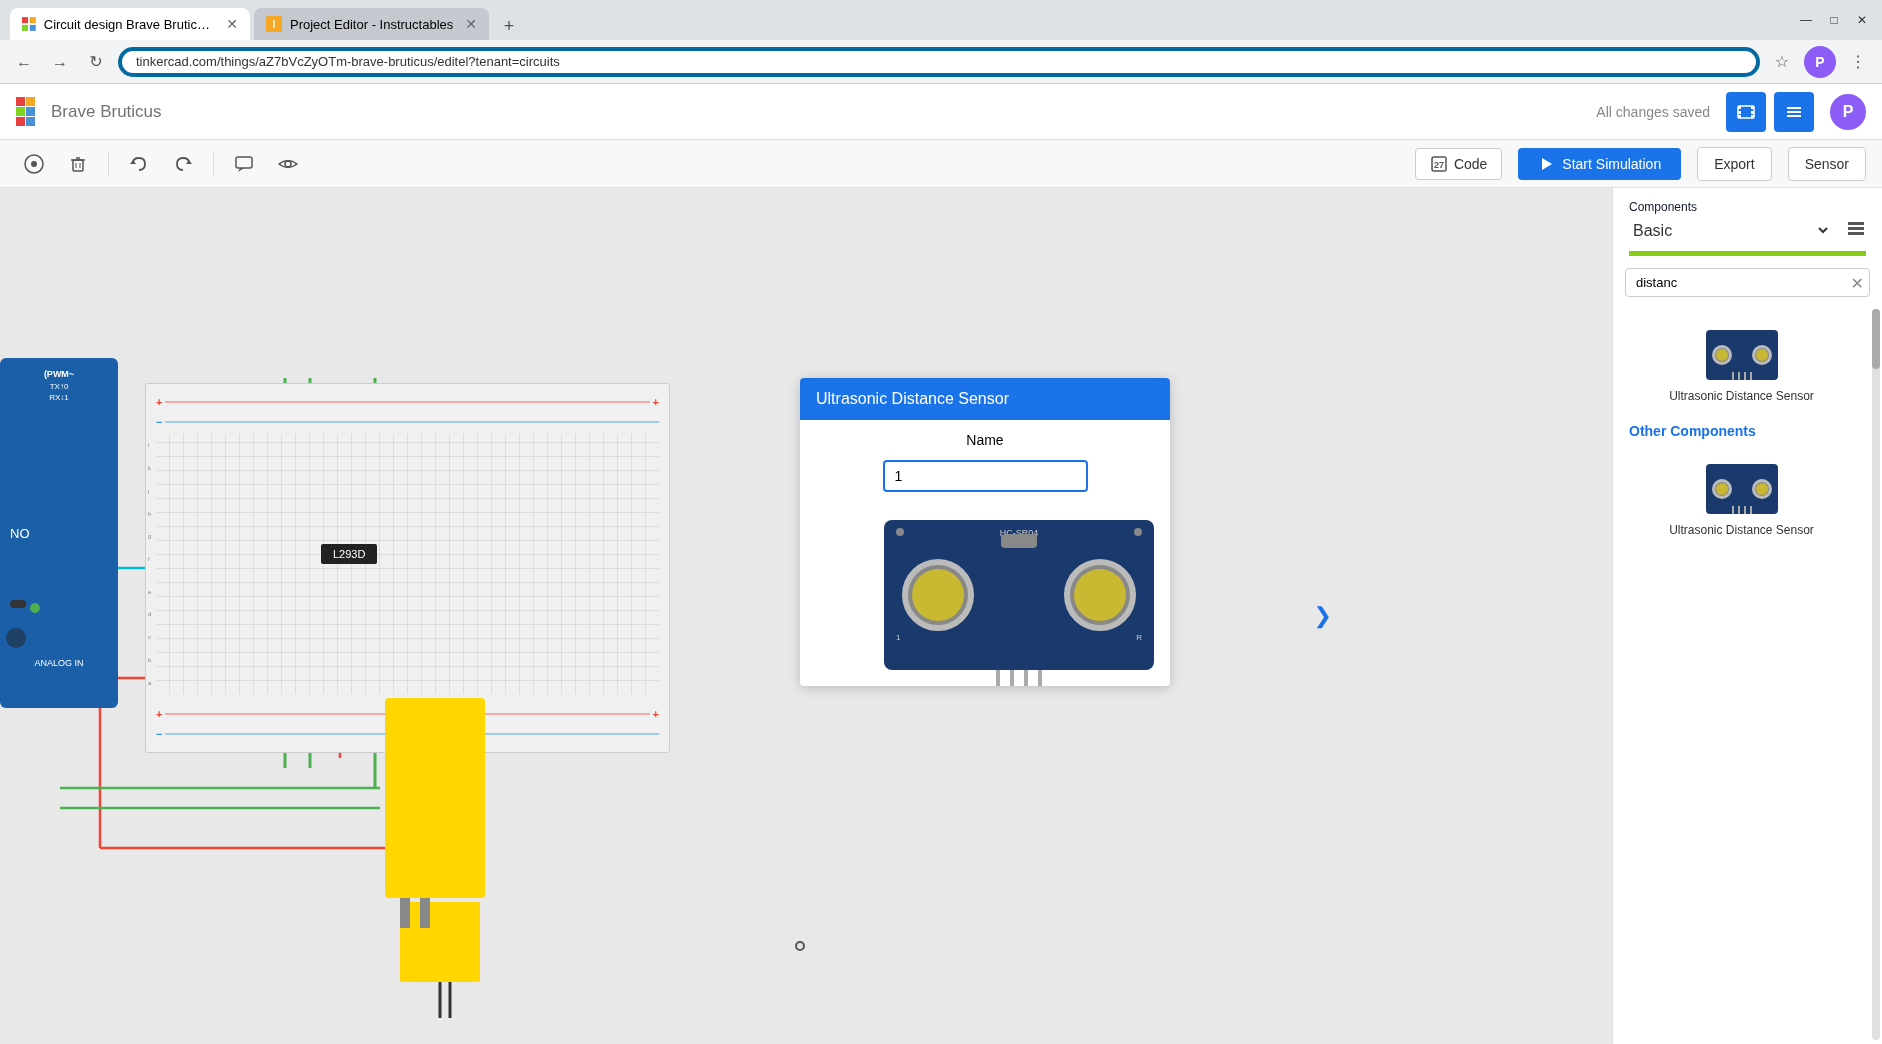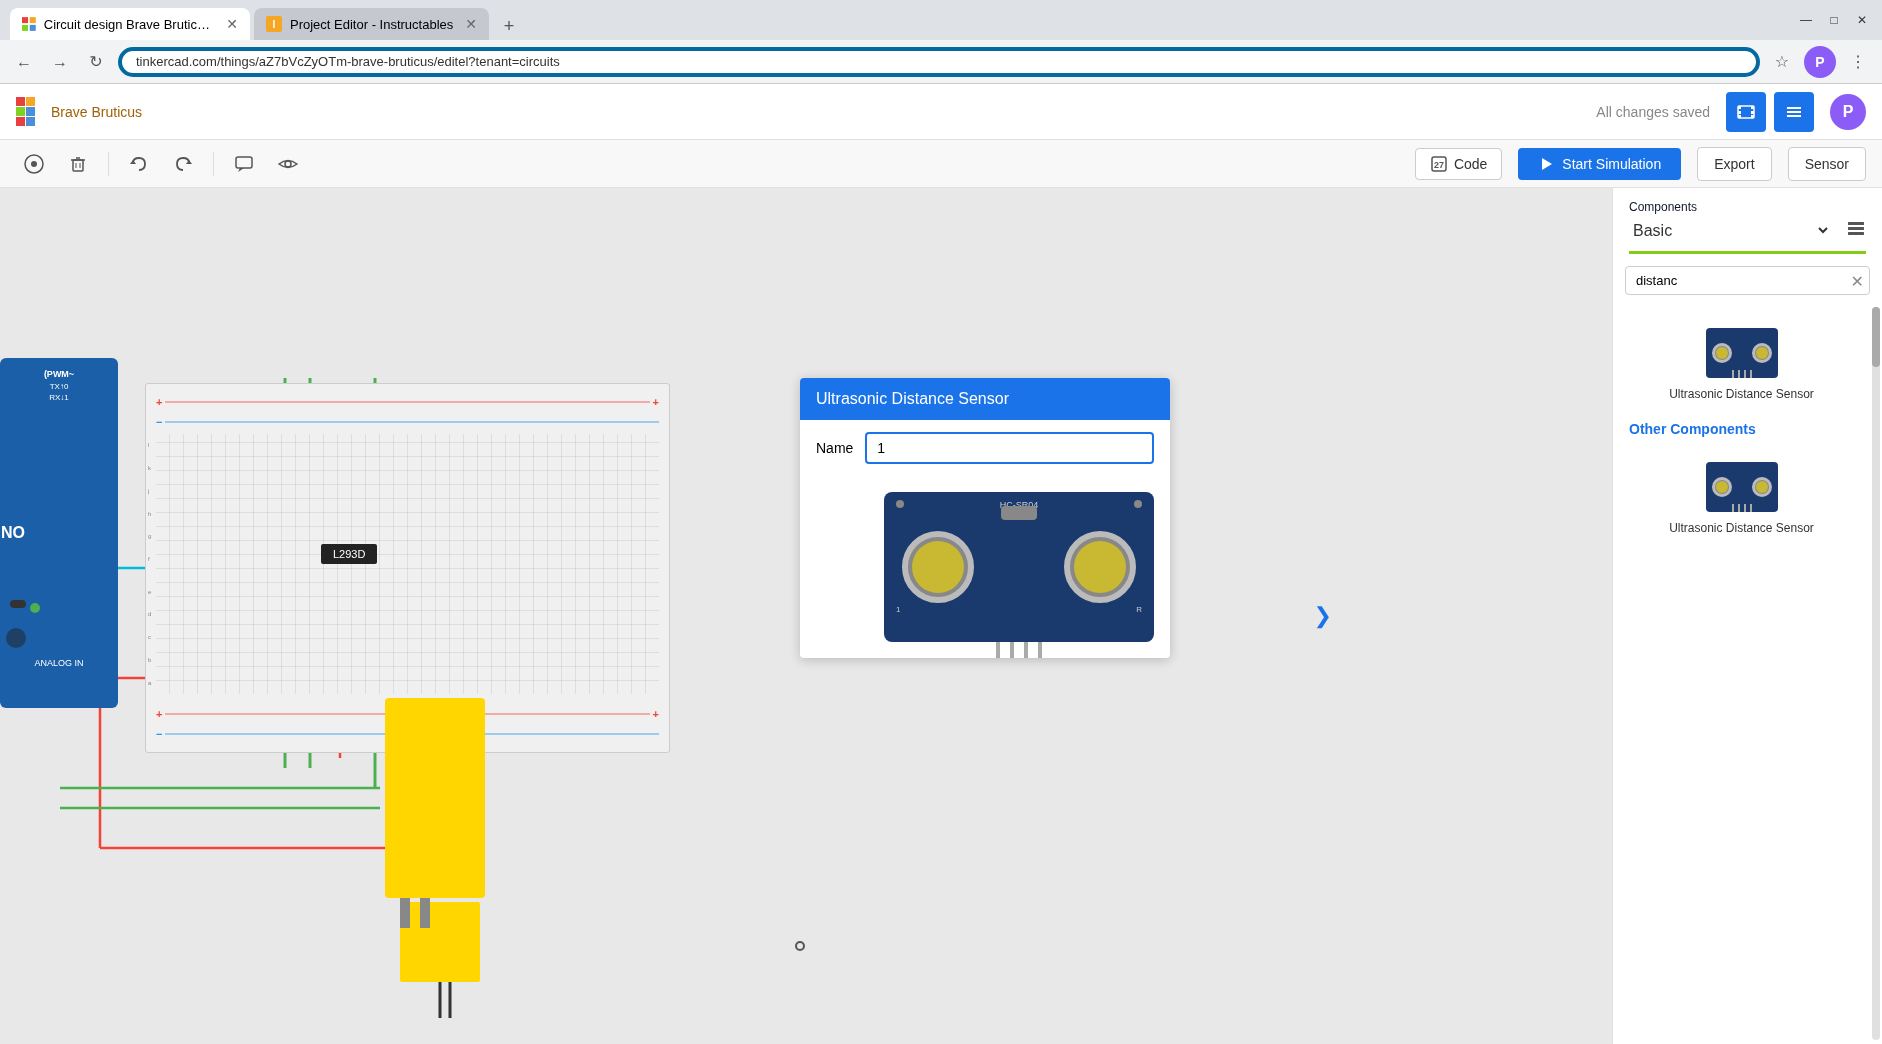--- a/index.html
+++ b/index.html
@@ -20,55 +20,55 @@
 
     .browser-toolbar { height: 44px; background: #f2f3f4; display: flex; align-items: center; padding: 0 10px; gap: 8px; border-bottom: 1px solid #ccc; }
     .nav-btn { width: 28px; height: 28px; display: flex; align-items: center; justify-content: center; cursor: pointer; color: #555; font-size: 16px; border-radius: 50%; }
     .address-bar { flex: 1; height: 30px; background: #fff; border-radius: 15px; display: flex; align-items: center; padding: 0 14px; font-size: 13px; color: #333; border: 4px solid #0369a1; }
 
     
     .app-container { flex: 1; display: flex; flex-direction: column; background: #fff; overflow: hidden; }
 
     
     .app-header { height: 56px; background: #fff; display: flex; align-items: center; padding: 0 16px; border-bottom: 1px solid #e0e0e0; gap: 16px; }
-    .app-title { font-size: 14px; font-weight: 500; color: #a16207; flex: 1; }
+    .app-title { font-size: 17px; font-weight: 500; color: #737373; flex: 1; }
     .header-right { display: flex; align-items: center; gap: 16px; }
     .all-saved { font-size: 14px; color: #888; }
     .header-btn-outline { background: #fff; color: #333; border: 1px solid #ccc; border-radius: 4px; padding: 8px 16px; cursor: pointer; font-size: 14px; }
 
     
     .app-toolbar { height: 48px; background: #f8f8f8; display: flex; align-items: center; padding: 0 16px; gap: 8px; border-bottom: 1px solid #e0e0e0; }
     .toolbar-btn { width: 36px; height: 36px; display: flex; align-items: center; justify-content: center; border-radius: 4px; cursor: pointer; background: transparent; border: none; color: #555; font-size: 18px; }
     .toolbar-divider { width: 1px; height: 24px; background: #ddd; margin: 0 4px; }
     .toolbar-spacer { flex: 1; }
 
     
     .main-area { flex: 1; display: flex; overflow: hidden; }
     .canvas-area { flex: 1; background: #e8e8e8; position: relative; overflow: hidden; }
 
     
     .sensor-popup { position: absolute; left: 800px; top: 190px; width: 370px; background: #fff; border-radius: 4px; box-shadow: 0 2px 12px rgba(0,0,0,0.2); overflow: hidden; }
     .sensor-popup-header { background: #1a73e8; color: #fff; padding: 12px 16px; font-size: 16px; font-weight: 500; }
-    .sensor-popup-body { padding: 12px 16px; display: flex; align-items: center; gap: 12px; }
+    .sensor-popup-body { padding: 12px 16px; display: flex; align-items: center; gap: 12px; flex-direction: column; }
     .sensor-popup-label { font-size: 14px; font-weight: 500; }
     .sensor-popup-input { border: 2px solid #1a73e8; border-radius: 4px; padding: 6px 10px; font-size: 14px; flex: 1; outline: none; }
     .sensor-image-container { padding: 16px; display: flex; justify-content: flex-end; }
 
     
     .hc-sr04 { width: 270px; height: 150px; background: #1a3a6e; border-radius: 8px; position: relative; display: flex; align-items: center; justify-content: center; }
     .sensor-circle { width: 72px; height: 72px; border-radius: 50%; background: #888; border: 6px solid #bbb; position: absolute; display: flex; align-items: center; justify-content: center; }
     .sensor-circle-inner { width: 52px; height: 52px; border-radius: 50%; background: #c8b832; }
     .sensor-circle-left { left: 18px; }
     .sensor-circle-right { right: 18px; }
 
     
     .right-panel { width: 270px; background: #fff; border-left: 1px solid #e0e0e0; display: flex; flex-direction: column; overflow: hidden; }
     .panel-header { padding: 12px 16px 4px; }
     .panel-title { font-size: 12px; color: #0f172a; }
-    .panel-dropdown { display: flex; align-items: center; gap: 15px; padding: 4px 0 8px; border-bottom: 3px solid #84cc16; }
+    .panel-dropdown { display: flex; align-items: center; gap: 15px; padding: 4px 0 8px; border-bottom: 5px solid #84cc16; }
     .panel-dropdown select { flex: 1; border: none; background: transparent; font-size: 16px; font-weight: 500; color: #333; cursor: pointer; outline: none; }
     .panel-list-icon { color: #555; font-size: 18px; cursor: pointer; }
 
     .panel-search { padding: 8px 12px; position: relative; }
     .search-input { width: 100%; border: 1px solid #ccc; border-radius: 4px; padding: 6px 30px 6px 10px; font-size: 13px; outline: none; }
     .search-clear { position: absolute; right: 18px; top: 50%; transform: translateY(-50%); color: #888; cursor: pointer; }
 
     .panel-content { flex: 1; overflow-y: auto; padding: 8px 0; }
     .component-item { display: flex; flex-direction: column; align-items: center; padding: 12px 8px; cursor: pointer; }
     .component-thumb { width: 80px; height: 60px; display: flex; align-items: center; justify-content: center; }
@@ -279,21 +279,21 @@
         </svg>
 
         <div style="position:absolute;left:0;top:170px;width:118px;height:350px;background:#1a5fa8;border-radius:6px;z-index:2;">
           <div style="position:absolute;top:10px;left:50%;transform:translateX(-50%);color:#fff;font-size:10px;text-align:center;line-height:1.4;">
             <div style="font-weight:bold;font-size:9px;">(PWM~</div>
             <div style="font-size:8px;">TX↑0</div>
             <div style="font-size:8px;">RX↓1</div>
           </div>
           <div style="position:absolute;bottom:60px;left:6px;background:#222;border-radius:50%;width:20px;height:20px;opacity:0.5;"></div>
           <div style="position:absolute;bottom:40px;left:4px;color:#fff;font-size:9px;writing-mode:horizontal-tb;text-align:center;width:110px;">ANALOG IN</div>
-          <div style="position:absolute;top:50%;left:1px;transform:translateY(-50%);color:#fff;font-size:16px;font-weight:bold;">NO</div>
+          <div style="position:absolute;top:50%;left:10px;transform:translateY(-50%);color:#fff;font-size:13px;font-weight:normal;">NO</div>
 
           <div style="position:absolute;bottom:100px;left:10px;width:16px;height:8px;background:#333;border-radius:4px;"></div>
           <div style="position:absolute;bottom:95px;left:30px;width:10px;height:10px;border-radius:50%;background:#4caf50;"></div>
         </div>
 
         <div style="position:absolute;left:145px;top:195px;width:525px;height:370px;background:#f0f0f0;border:1px solid #ccc;border-radius:3px;z-index:2;">
 
           <div style="position:absolute;top:8px;left:10px;right:10px;height:20px;display:flex;align-items:center;gap:3px;">
             <span style="color:#f44336;font-size:11px;font-weight:bold;">+</span>
             <div style="flex:1;height:2px;background:#f44336;opacity:0.4;"></div>

